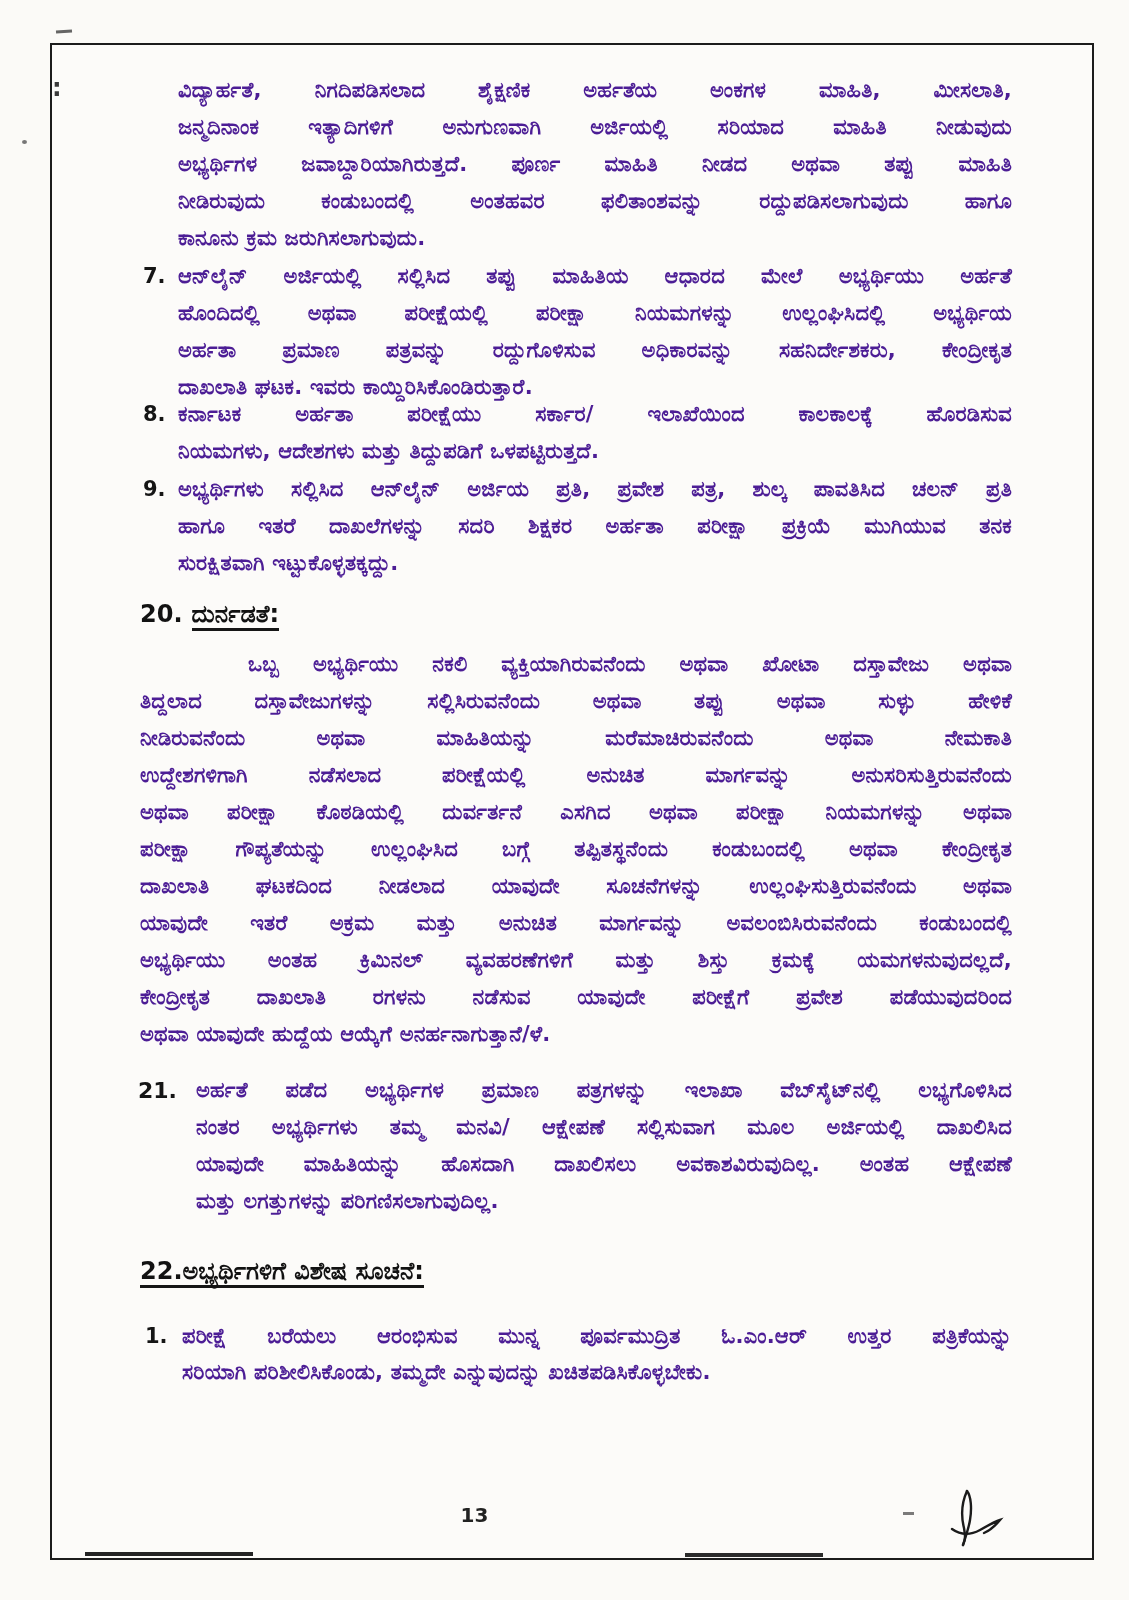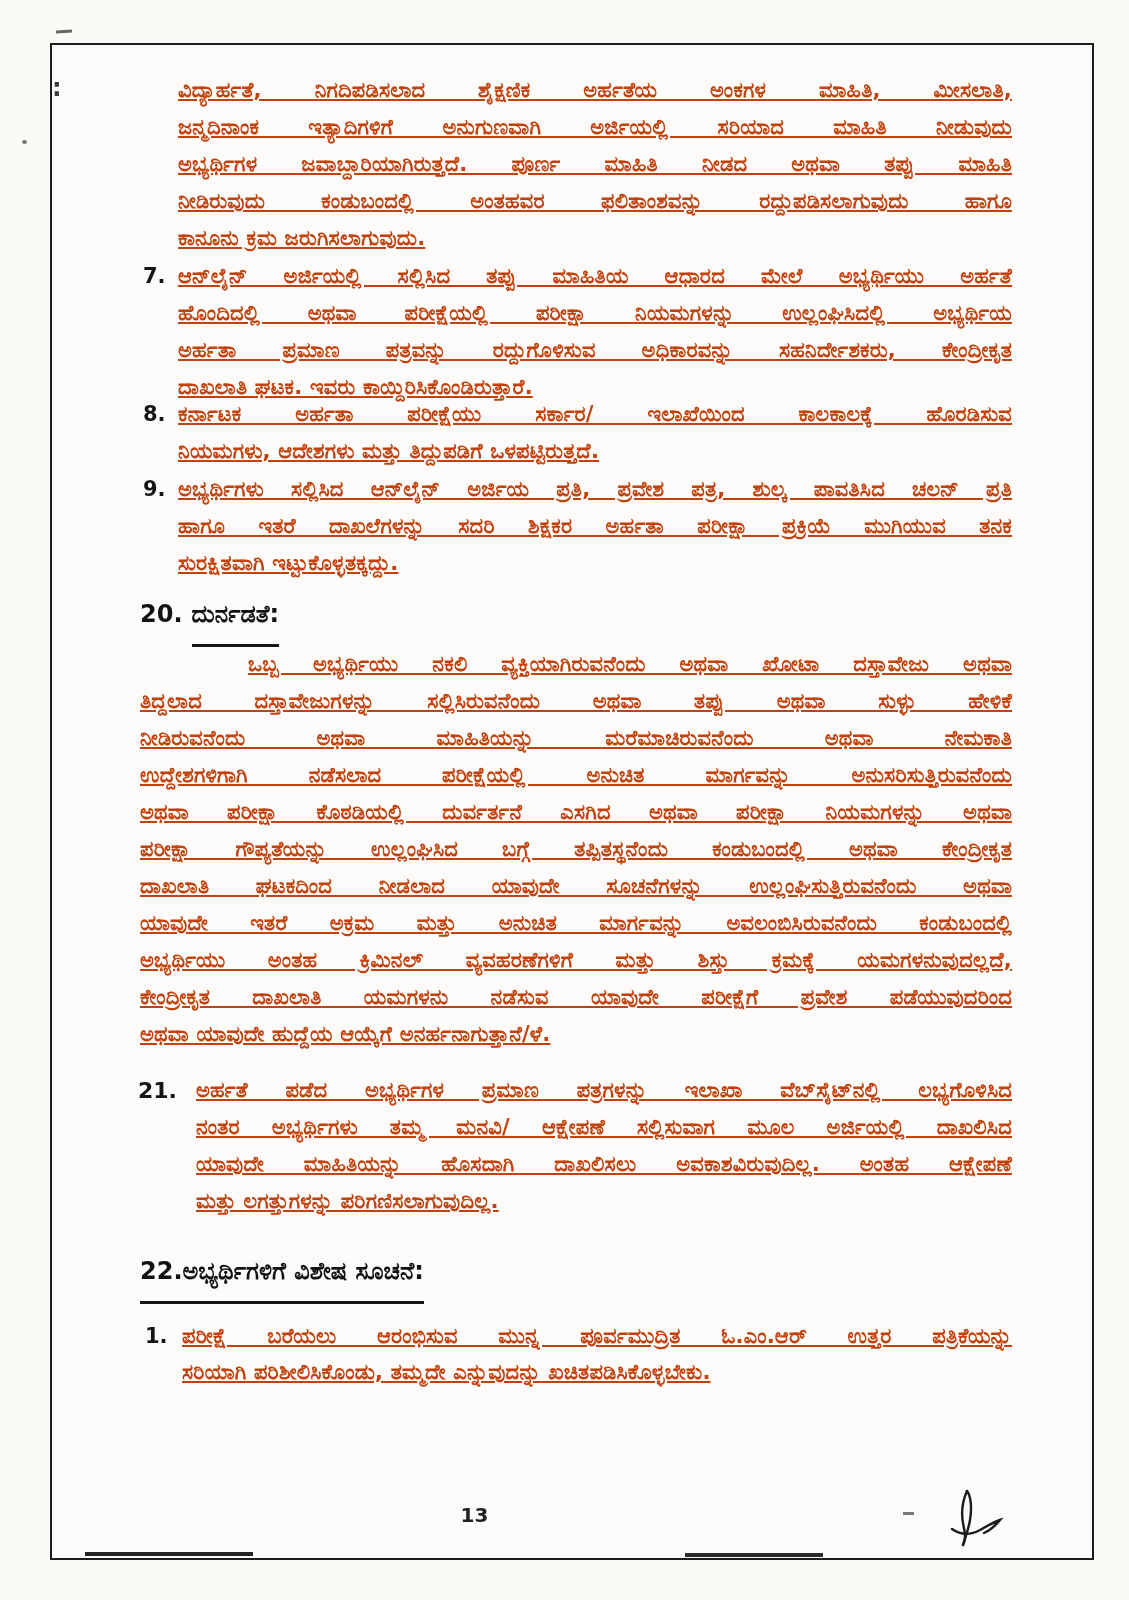--- a/index.html
+++ b/index.html
@@ -12,35 +12,35 @@
     position:relative;width:1129px;height:1600px;
     background:#fbfaf7;overflow:hidden;color:#1a1a1a;
   }
   .border-box{
     position:absolute;left:50px;top:43px;width:1040px;height:1513px;
     border:2px solid #1c1c1c;background:#fcfbf9;
   }
   .block{
     position:absolute;
     font-size:21px;line-height:37px;font-weight:600;
-    color:#c2410c;letter-spacing:0.2px;text-decoration:underline;
+    color:#4c1d95;letter-spacing:0.2px;
   }
   .jline{text-align:justify;text-align-last:justify;}
   .lline{text-align:center;text-align-last:left;}
   .indent{text-indent:108px;}
   .num{
     position:absolute;font-size:21px;line-height:37px;font-weight:700;color:#151515;
   }
   .heading{
     position:absolute;font-size:24px;font-weight:700;color:#121212;line-height:32px;
     white-space:nowrap;
   }
   .heading .hnum{margin-right:9px;}
   .underlined{
-    border-bottom:3px solid #161616;padding-bottom:16px;
+    border-bottom:3px solid #161616;padding-bottom:0;
   }
   .page-number{
     position:absolute;left:0;top:1503px;width:949px;
     text-align:center;font-size:20px;font-weight:600;color:#222;
   }
   
   .colon-mark{
     position:absolute;left:52px;top:74px;font-size:24px;font-weight:700;color:#3a3a3a;
   }
   .speck-1{position:absolute;left:22px;top:140px;width:5px;height:4px;background:#555;border-radius:50%;opacity:.8;}
@@ -100,21 +100,21 @@
   <div class="block" style="left:140px;top:646px;width:872px;">
     <div class="jline indent">ಒಬ್ಬ ಅಭ್ಯರ್ಥಿಯು ನಕಲಿ ವ್ಯಕ್ತಿಯಾಗಿರುವನೆಂದು ಅಥವಾ ಖೋಟಾ ದಸ್ತಾವೇಜು ಅಥವಾ</div>
     <div class="jline">ತಿದ್ದಲಾದ ದಸ್ತಾವೇಜುಗಳನ್ನು ಸಲ್ಲಿಸಿರುವನೆಂದು ಅಥವಾ ತಪ್ಪು ಅಥವಾ ಸುಳ್ಳು ಹೇಳಿಕೆ</div>
     <div class="jline">ನೀಡಿರುವನೆಂದು ಅಥವಾ ಮಾಹಿತಿಯನ್ನು ಮರೆಮಾಚಿರುವನೆಂದು ಅಥವಾ ನೇಮಕಾತಿ</div>
     <div class="jline">ಉದ್ದೇಶಗಳಿಗಾಗಿ ನಡೆಸಲಾದ ಪರೀಕ್ಷೆಯಲ್ಲಿ ಅನುಚಿತ ಮಾರ್ಗವನ್ನು ಅನುಸರಿಸುತ್ತಿರುವನೆಂದು</div>
     <div class="jline">ಅಥವಾ ಪರೀಕ್ಷಾ ಕೊಠಡಿಯಲ್ಲಿ ದುರ್ವರ್ತನೆ ಎಸಗಿದ ಅಥವಾ ಪರೀಕ್ಷಾ ನಿಯಮಗಳನ್ನು ಅಥವಾ</div>
     <div class="jline">ಪರೀಕ್ಷಾ ಗೌಪ್ಯತೆಯನ್ನು ಉಲ್ಲಂಘಿಸಿದ ಬಗ್ಗೆ ತಪ್ಪಿತಸ್ಥನೆಂದು ಕಂಡುಬಂದಲ್ಲಿ ಅಥವಾ ಕೇಂದ್ರೀಕೃತ</div>
     <div class="jline">ದಾಖಲಾತಿ ಘಟಕದಿಂದ ನೀಡಲಾದ ಯಾವುದೇ ಸೂಚನೆಗಳನ್ನು ಉಲ್ಲಂಘಿಸುತ್ತಿರುವನೆಂದು ಅಥವಾ</div>
     <div class="jline">ಯಾವುದೇ ಇತರೆ ಅಕ್ರಮ ಮತ್ತು ಅನುಚಿತ ಮಾರ್ಗವನ್ನು ಅವಲಂಬಿಸಿರುವನೆಂದು ಕಂಡುಬಂದಲ್ಲಿ</div>
     <div class="jline">ಅಭ್ಯರ್ಥಿಯು ಅಂತಹ ಕ್ರಿಮಿನಲ್ ವ್ಯವಹರಣೆಗಳಿಗೆ ಮತ್ತು ಶಿಸ್ತು ಕ್ರಮಕ್ಕೆ ಯಮಗಳನುವುದಲ್ಲದೆ,</div>
-    <div class="jline">ಕೇಂದ್ರೀಕೃತ ದಾಖಲಾತಿ ಯಮಗಳನು ನಡೆಸುವ ಯಾವುದೇ ಪರೀಕ್ಷೆಗೆ ಪ್ರವೇಶ ಪಡೆಯುವುದರಿಂದ</div>
+    <div class="jline">ಕೇಂದ್ರೀಕೃತ ದಾಖಲಾತಿ ರಗಳನು ನಡೆಸುವ ಯಾವುದೇ ಪರೀಕ್ಷೆಗೆ ಪ್ರವೇಶ ಪಡೆಯುವುದರಿಂದ</div>
     <div class="lline">ಅಥವಾ ಯಾವುದೇ ಹುದ್ದೆಯ ಆಯ್ಕೆಗೆ ಅನರ್ಹನಾಗುತ್ತಾನೆ/ಳೆ.</div>
   </div>
 
   <div class="num" style="left:138px;top:1072px;font-size:22px;">21.</div>
   <div class="block" style="left:196px;top:1072px;width:816px;">
     <div class="jline">ಅರ್ಹತೆ ಪಡೆದ ಅಭ್ಯರ್ಥಿಗಳ ಪ್ರಮಾಣ ಪತ್ರಗಳನ್ನು ಇಲಾಖಾ ವೆಬ್‌ಸೈಟ್‌ನಲ್ಲಿ ಲಭ್ಯಗೊಳಿಸಿದ</div>
     <div class="jline">ನಂತರ ಅಭ್ಯರ್ಥಿಗಳು ತಮ್ಮ ಮನವಿ/ ಆಕ್ಷೇಪಣೆ ಸಲ್ಲಿಸುವಾಗ ಮೂಲ ಅರ್ಜಿಯಲ್ಲಿ ದಾಖಲಿಸಿದ</div>
     <div class="jline">ಯಾವುದೇ ಮಾಹಿತಿಯನ್ನು ಹೊಸದಾಗಿ ದಾಖಲಿಸಲು ಅವಕಾಶವಿರುವುದಿಲ್ಲ. ಅಂತಹ ಆಕ್ಷೇಪಣೆ</div>
     <div class="lline">ಮತ್ತು ಲಗತ್ತುಗಳನ್ನು ಪರಿಗಣಿಸಲಾಗುವುದಿಲ್ಲ.</div>
   </div>

